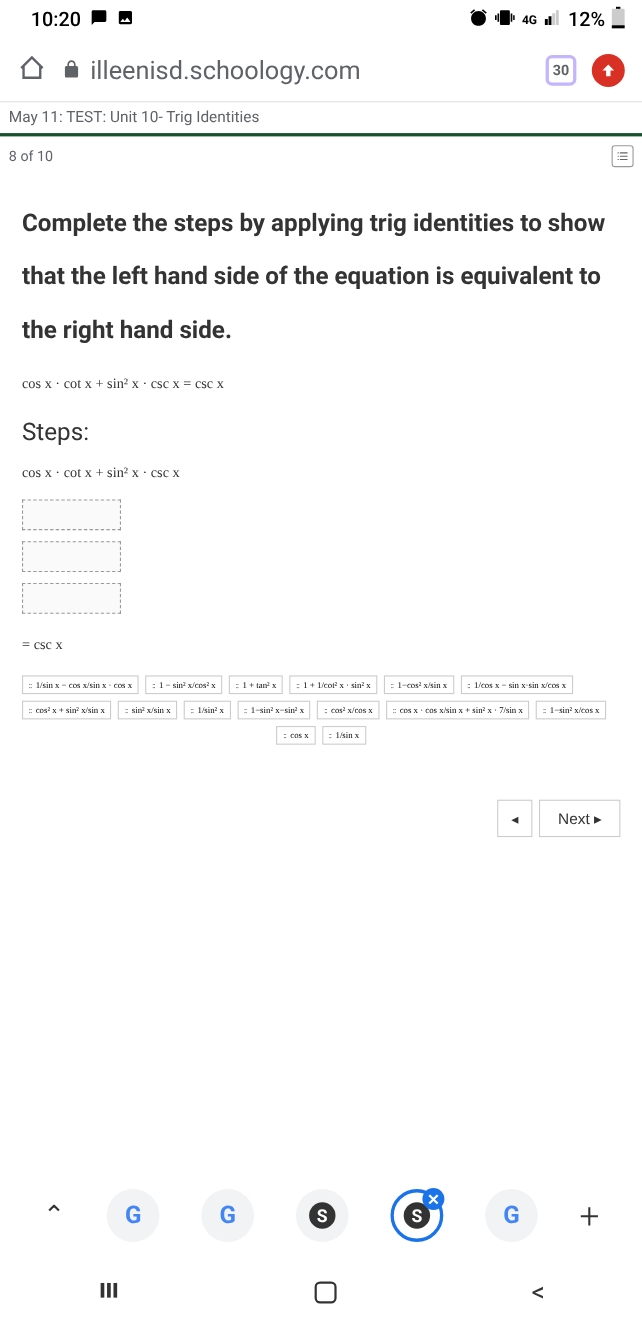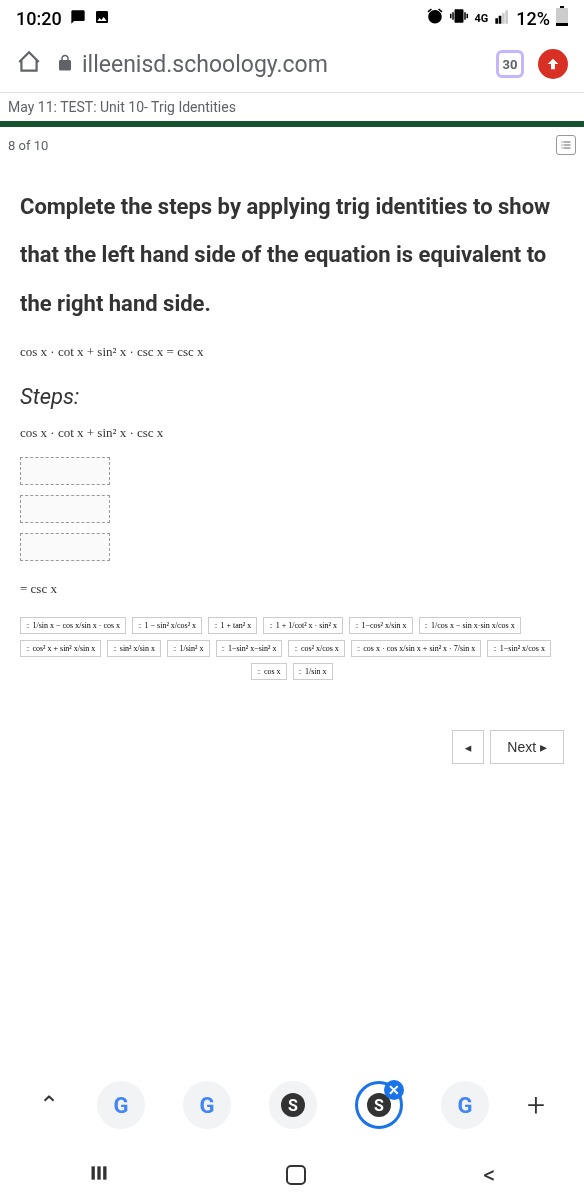--- a/index.html
+++ b/index.html
@@ -16,21 +16,21 @@
     .status-bar {
       height: 36px;
       display: flex;
       justify-content: space-between;
       align-items: center;
       padding: 0 16px;
       font-size: 18px;
       font-weight: 500;
       color: #000;
     }
-    .status-left { display: flex; align-items: flex-end; gap: 8px; }
+    .status-left { display: flex; align-items: flex-end; gap: 8px; margin-left: 12px; }
     .status-right { display: flex; align-items: center; gap: 6px; }
     
     
     .browser-bar {
       height: 56px;
       display: flex;
       align-items: center;
       padding: 0 16px;
       gap: 14px;
     }
@@ -75,21 +75,21 @@
     }
     
     
     .question-header {
       padding: 8px;
       display: flex;
       justify-content: space-between;
       align-items: center;
       font-size: 13px;
       color: #5f6368;
-      border-top: 6px solid #14532d;
+      border-top: 3px solid #14532d;
     }
     .list-icon {
       width: 20px;
       height: 20px;
       border: 1px solid #999;
       border-radius: 3px;
       display: flex;
       align-items: center;
       justify-content: center;
     }
@@ -108,21 +108,20 @@
     .formula {
       font-size: 13px;
       color: #333;
       margin: 16px 0;
       font-family: 'Times New Roman', serif;
     }
     .steps-label {
       font-size: 22px;
       color: #333;
       margin: 24px 0 16px;
-      font-style: italic;
     }
     .drop-box {
       width: 90px;
       height: 28px;
       border: 1px dashed #999;
       margin: 10px 0;
       background: #fafafa;
     }
     .result {
       font-size: 13px;

